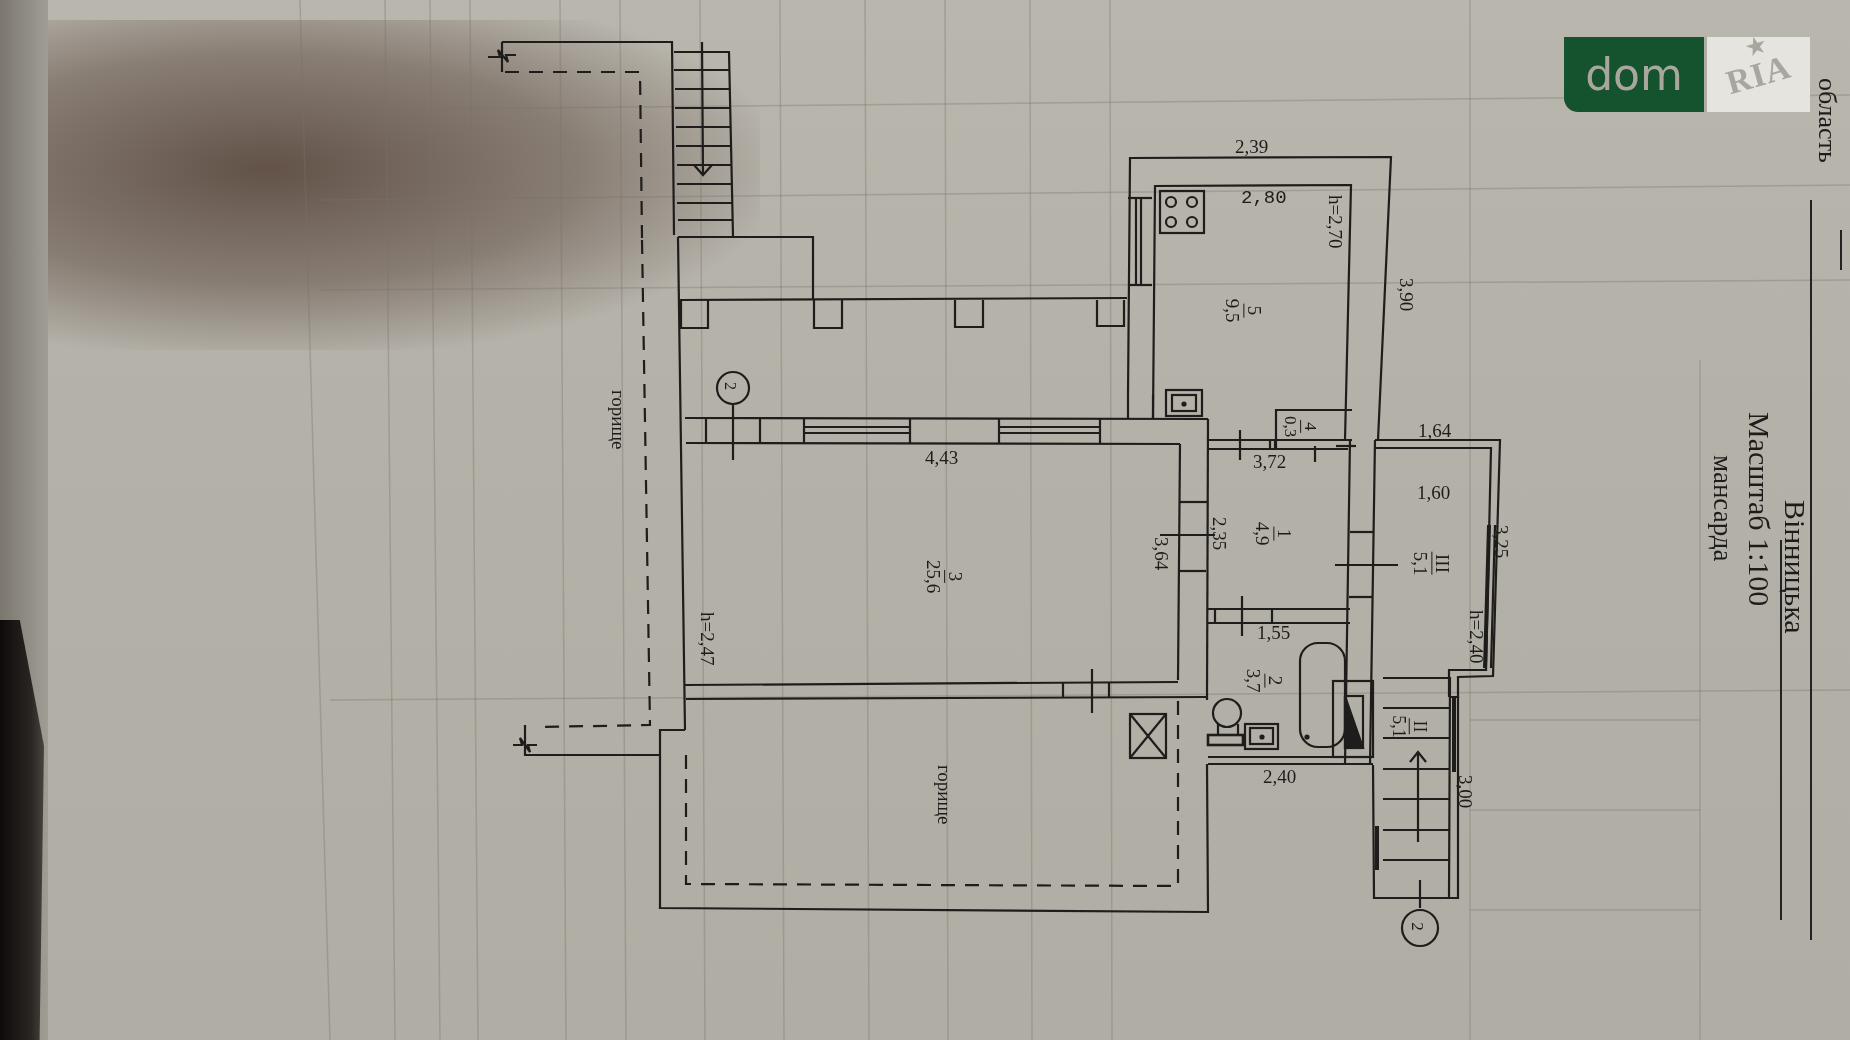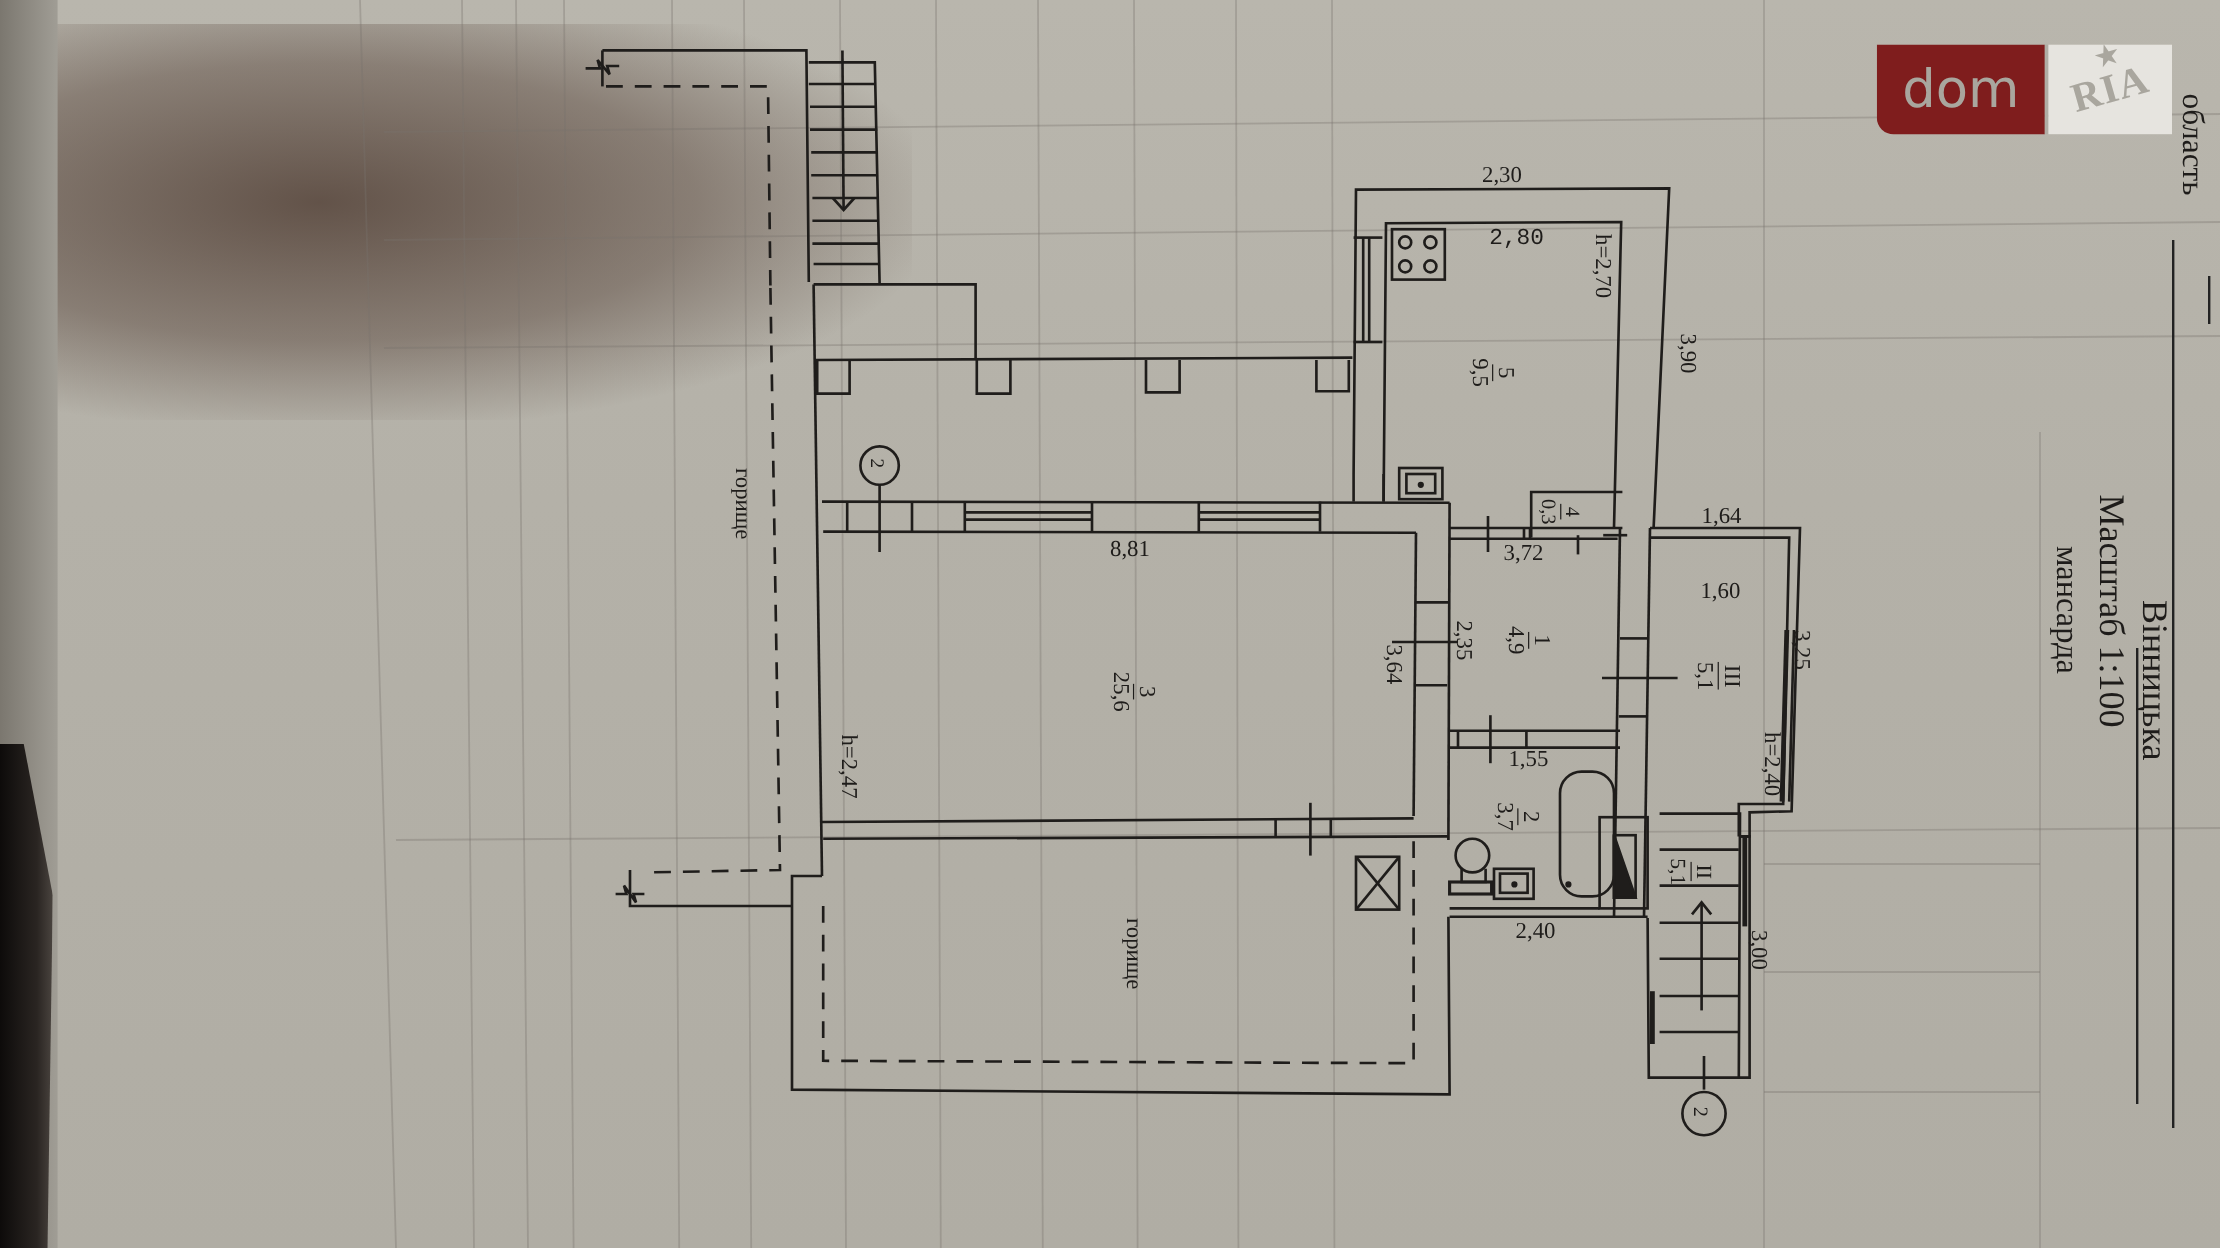--- a/index.html
+++ b/index.html
@@ -30,21 +30,21 @@
   }
   .ghost-grid {
     position:absolute; left:0; top:0; width:1850px; height:1040px; pointer-events:none;
   }
   svg.plan { position:absolute; left:0; top:0; }
   .watermark {
     position:absolute; left:1564px; top:37px; width:246px; height:75px;
     display:flex; border-radius:0 0 0 12px; overflow:hidden;
   }
   .wm-dom {
-    width:140px; height:75px; background:#7f1d1d;
+    width:140px; height:75px; background:#14532d;
     display:flex; align-items:center; justify-content:center;
     font-family:"DejaVu Sans", sans-serif; font-size:44px; color:#a9a69e;
     border-radius:0 0 0 14px;
   }
   .wm-sep { width:3px; background:#b0ada5; }
   .wm-ria {
     flex:1; background:#e6e4df; display:flex; align-items:center; justify-content:center;
     font-family:"Liberation Serif", serif; font-weight:bold; font-size:34px; color:#a9a69e;
     transform-origin:center;
   }
@@ -351,27 +351,27 @@
 <div class="rl" style="left:1398px;top:707px;font-size:18px;">
   <span class="frac">
       <span class="num">II</span>
       <span class="den">5,1</span>
     </span>
 </div>
 
 <div class="dimv" style="left:629px;top:390px;font-size:19px;">горище</div>
 <div class="dimv" style="left:955px;top:765px;font-size:19px;">горище</div>
 
-<div class="dim" style="left:1235px;top:136px;">2,30</div>
+<div class="dim" style="left:1235px;top:136px;">2,39</div>
 <div class="dim" style="left:1241px;top:187px;font-family:Liberation Mono, monospace;">2,80</div>
 <div class="dimv" style="left:1417px;top:278px;">3,90</div>
 <div class="dim" style="left:1418px;top:420px;text-align:right;">1,64</div>
 <div class="dim" style="left:1417px;top:450px;margin-top:32px;">1,60</div>
 <div class="dim" style="left:1253px;top:451px;">3,72</div>
-<div class="dim" style="left:925px;top:447px;">8,81</div>
+<div class="dim" style="left:925px;top:447px;">4,43</div>
 <div class="dimv" style="left:1230px;top:517px;">2,35</div>
 <div class="dimv" style="left:1172px;top:537px;">3,64</div>
 <div class="dimv" style="left:1512px;top:525px;">3,25</div>
 <div class="dim" style="left:1257px;top:622px;">1,55</div>
 <div class="dim" style="left:1263px;top:766px;text-align:right;">2,40</div>
 <div class="dimv" style="left:1476px;top:775px;">3,00</div>
 
 <div class="rl" style="left:726px;top:378px;font-size:16px;">2</div>
 <div class="rl" style="left:1413px;top:918px;font-size:17px;">2</div>
 

